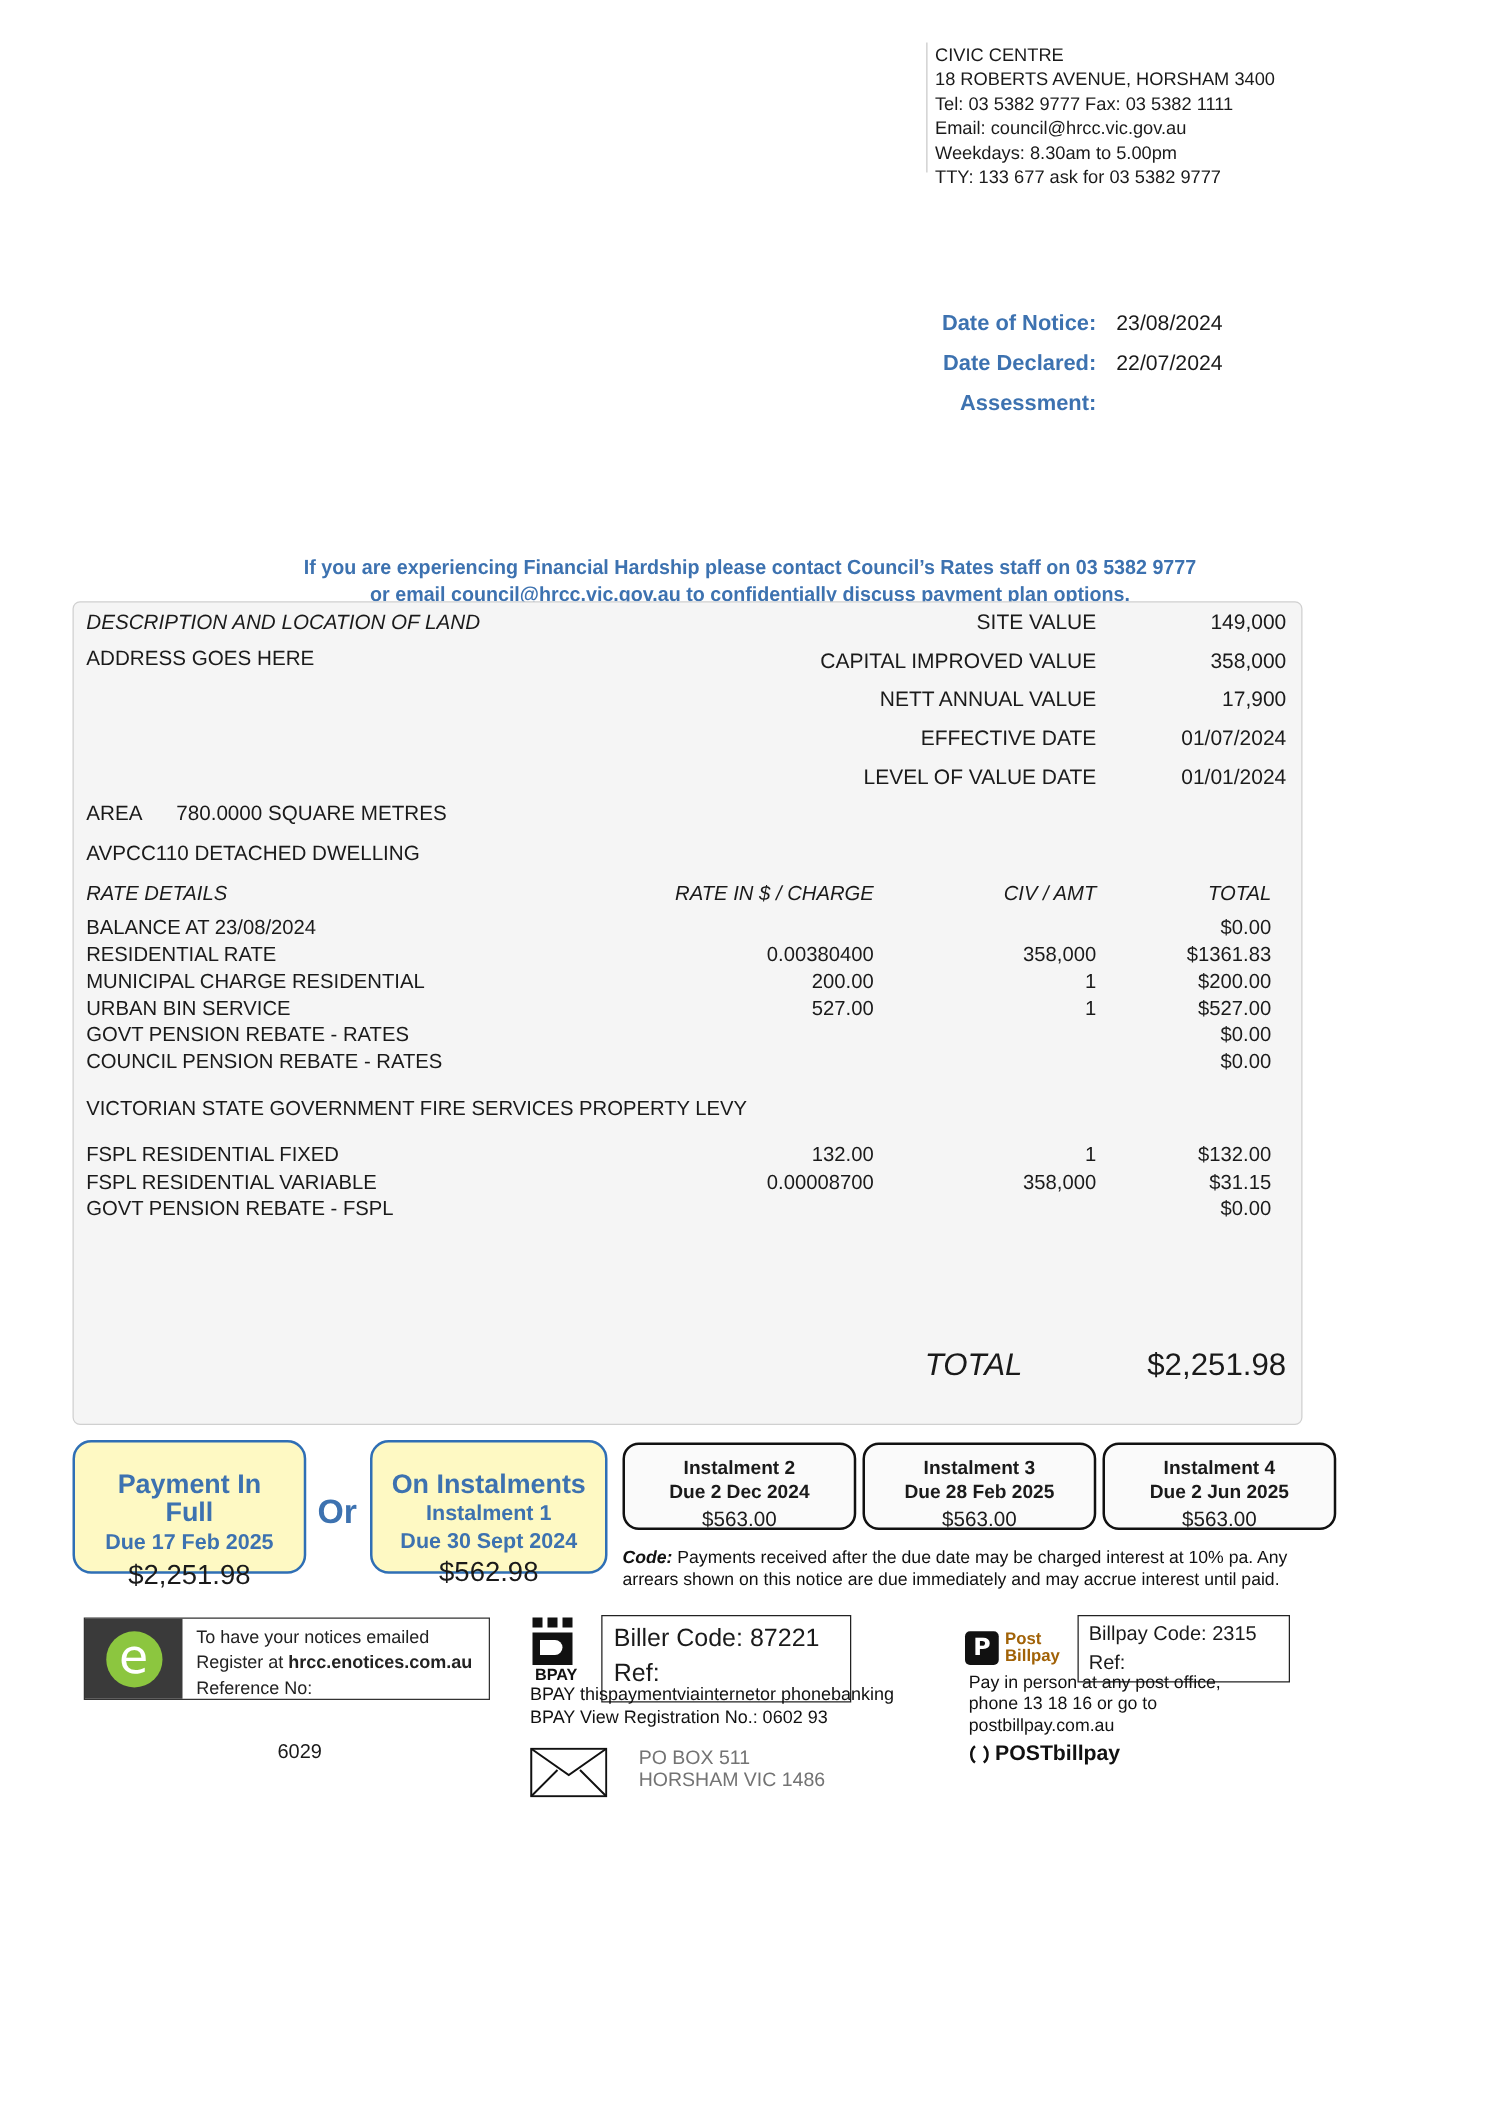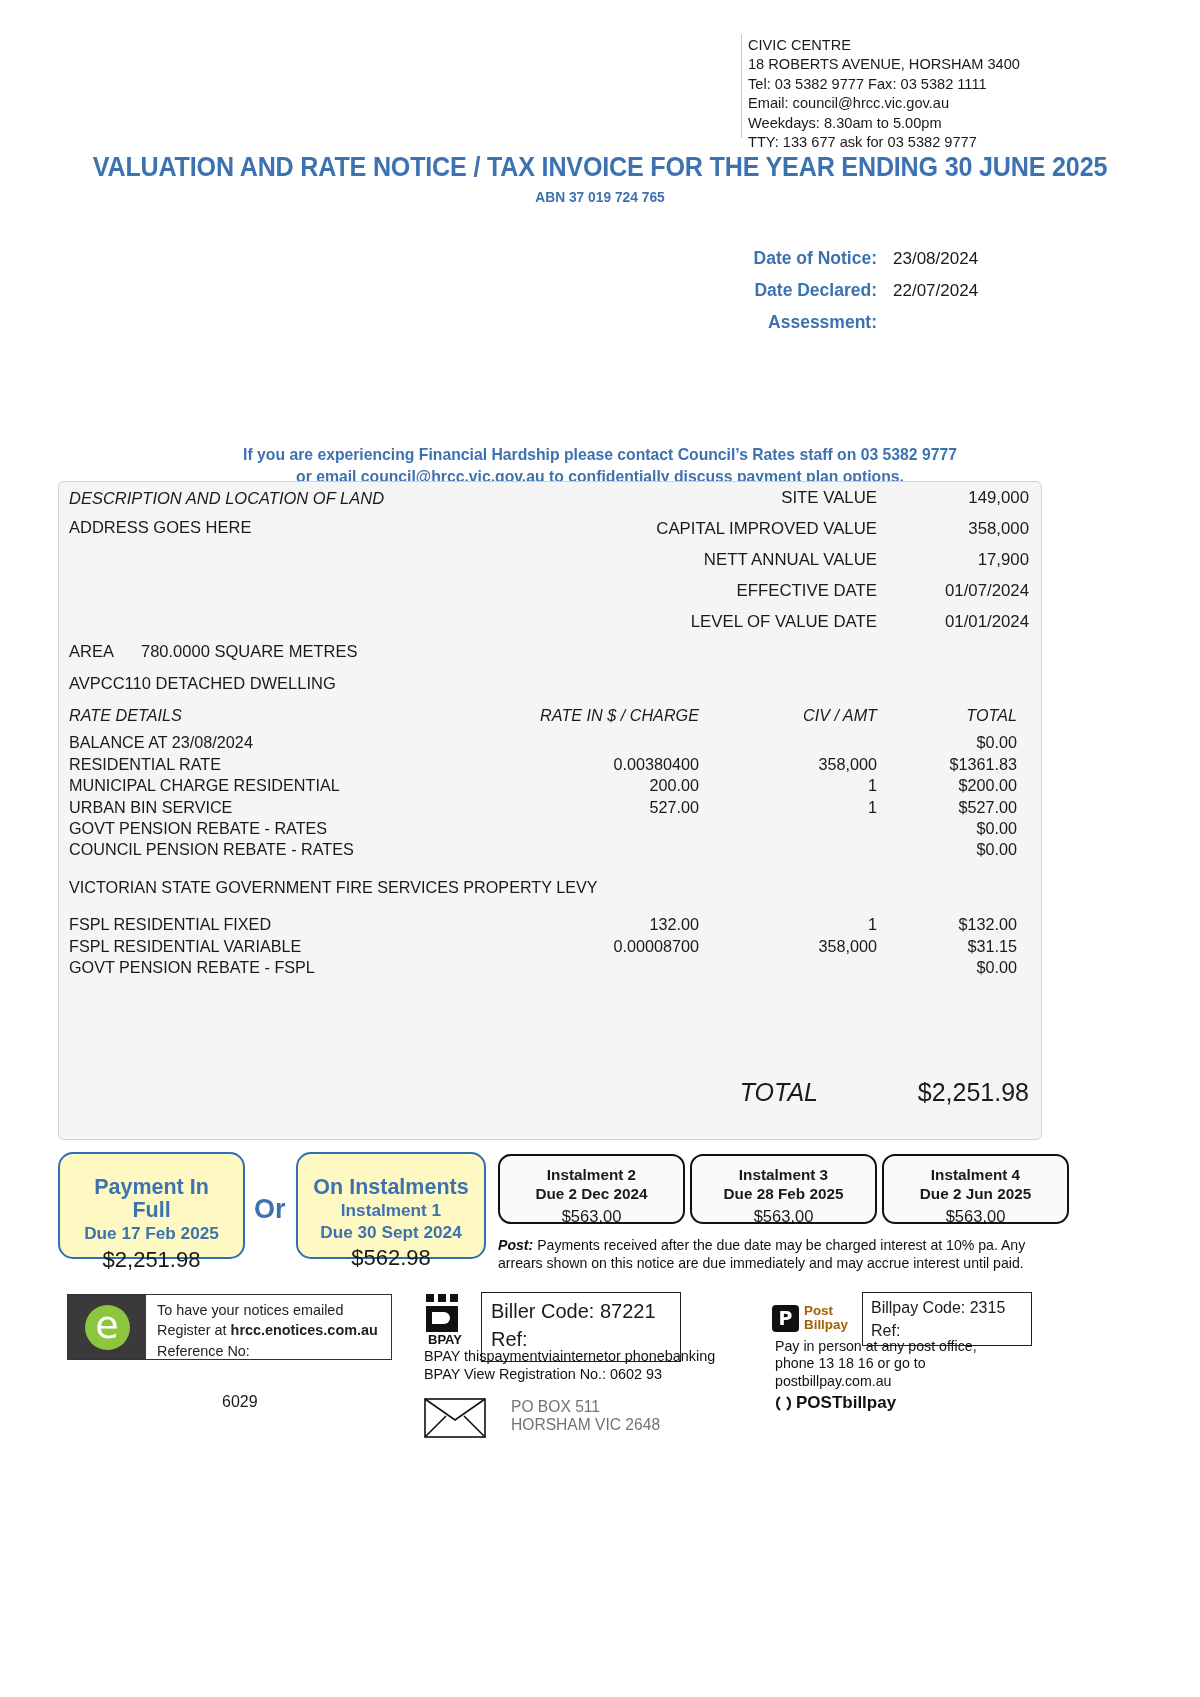--- a/index.html
+++ b/index.html
@@ -286,24 +286,20 @@
     <div class="contact-block">
       <div>CIVIC CENTRE</div>
       <div>18 ROBERTS AVENUE, HORSHAM 3400</div>
       <div>Tel: 03 5382 9777 Fax: 03 5382 1111</div>
       <div>Email: council@hrcc.vic.gov.au</div>
       <div>Weekdays: 8.30am to 5.00pm</div>
       <div>TTY: 133 677 ask for 03 5382 9777</div>
     </div>
   </div>
 
-  <div class="title-bar">
-    <div class="title-main">VALUATION AND RATE NOTICE / TAX INVOICE FOR THE YEAR ENDING 30 JUNE 2025</div>
-    <div class="title-abn">ABN 37 019 724 765</div>
-  </div>
 
   <div class="dates">
     <div class="date-row">
       <div class="date-label">Date of Notice:</div>
       <div class="date-value">23/08/2024</div>
     </div>
     <div class="date-row">
       <div class="date-label">Date Declared:</div>
       <div class="date-value">22/07/2024</div>
     </div>
@@ -457,21 +453,21 @@
       <div class="ib-t">Due 28 Feb 2025</div>
       <div class="ib-a">$563.00</div>
     </div>
     <div class="inst-box ib4">
       <div class="ib-t">Instalment 4</div>
       <div class="ib-t">Due 2 Jun 2025</div>
       <div class="ib-a">$563.00</div>
     </div>
 
     <div class="note">
-      <div><b>Post:</b><span> Payments received after the due date may be charged interest at 10% pa. Any</span></div>
+      <div><b>Code:</b><span> Payments received after the due date may be charged interest at 10% pa. Any</span></div>
       <div>arrears shown on this notice are due immediately and may accrue interest until paid.</div>
     </div>
   </div>
 
   <div class="enotice">
     <div class="enotice-badge">
       <div class="e-circle">e</div>
     </div>
     <div class="enotice-text">
       <div>To have your notices emailed</div>
@@ -523,16 +519,16 @@
 
   <div class="ref-number">6029</div>
 
   <svg class="envelope" viewBox="0 0 62 40">
     <rect x="1" y="1" width="60" height="38" fill="none" stroke="#111" stroke-width="1.6"></rect>
     <path d="M1 1 L31 22 L61 1" fill="none" stroke="#111" stroke-width="1.6"></path>
     <path d="M1 39 L22 18 M61 39 L40 18" fill="none" stroke="#111" stroke-width="1.6"></path>
   </svg>
   <div class="po-box">
     <div>PO BOX 511</div>
-    <div>HORSHAM VIC 2648</div>
+    <div>HORSHAM VIC 1486</div>
   </div>
 
 </div>
 
 </body></html>

